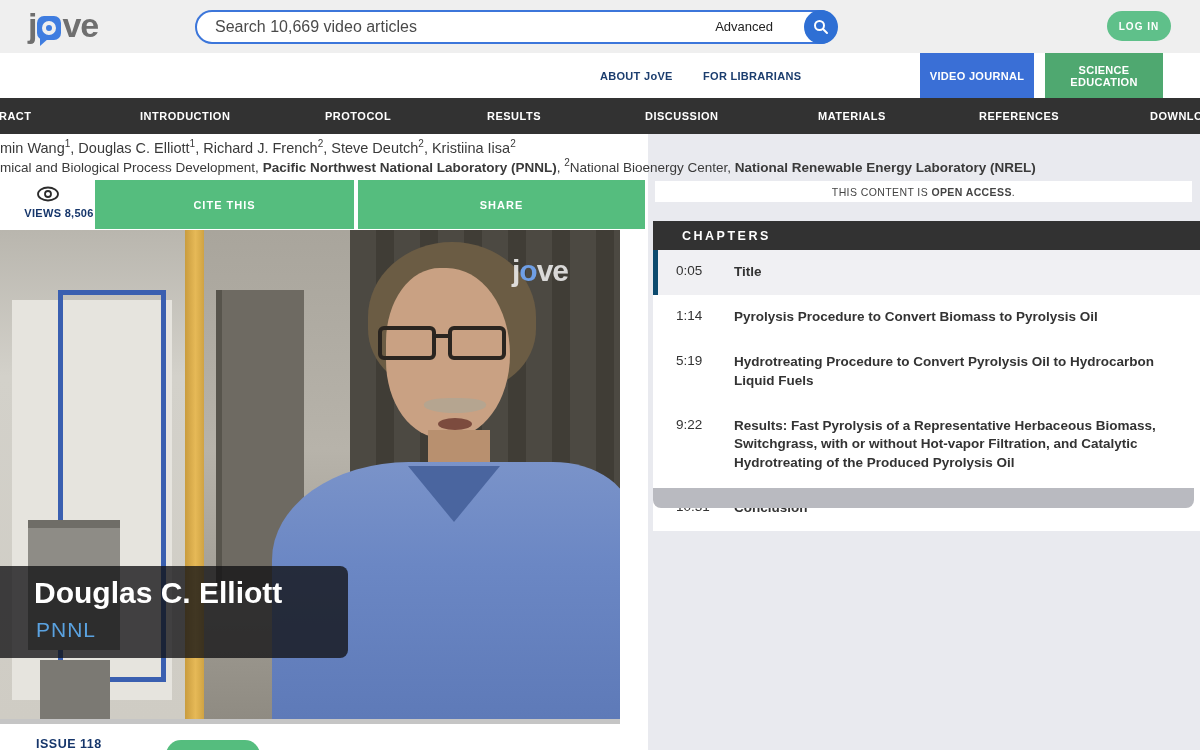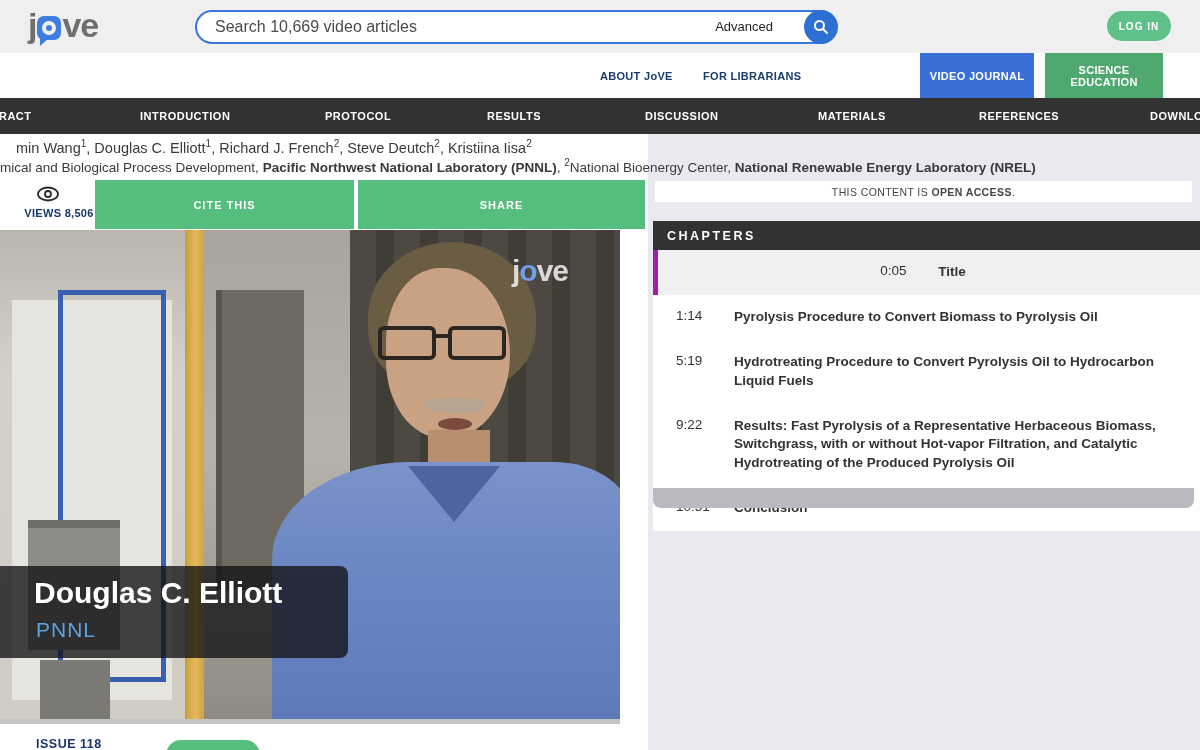--- a/index.html
+++ b/index.html
@@ -38,21 +38,21 @@
   
   .article-nav { position:absolute; left:0; top:98px; width:1200px; height:36px; background:#323232; overflow:hidden; }
   .article-nav-item { position:absolute; top:0; height:36px; display:flex; align-items:center;
     color:#fff; font-size:11px; font-weight:bold; letter-spacing:.5px; white-space:nowrap; cursor:pointer; }
 
   
   .right-bg { position:absolute; left:648px; top:134px; width:552px; height:616px; background:#e9eaef; }
 
   
   .authors-line { position:absolute; left:0; top:138px; width:1112px; font-size:14.5px; color:#3a3a3a;
-    white-space:nowrap;padding-left:16px; }
+    white-space:nowrap; }
   .affil-line { position:absolute; left:0; top:157px; width:1200px; font-size:13.5px; color:#3a3a3a;
     white-space:nowrap; }
   .authors-line sup, .affil-line sup { font-size:10px; }
   .b { font-weight:bold; }
 
   
   .views-box { position:absolute; left:0; top:181px; width:95px; height:49px; background:#fff; text-align:center; }
   .views-label { position:absolute; left:0; top:26px; width:118px; font-size:11px; font-weight:bold;
     color:#16366b; letter-spacing:.3px; }
   .eye-wrap { position:absolute; left:0; top:4px; width:95px; display:flex; justify-content:center; }
@@ -105,25 +105,25 @@
   .speaker-name { position:absolute; left:34px; top:10px; font-size:30px; font-weight:bold; color:#fff; }
   .speaker-org { position:absolute; left:36px; top:52px; font-size:21px; font-weight:normal; color:#5aa2e0;
     letter-spacing:1px; }
   .video-bottom-strip { position:absolute; left:0; top:719px; width:620px; height:5px; background:#c5c5c5; }
 
   
   .open-access { position:absolute; left:655px; top:181px; width:537px; height:21px; background:#fff;
     display:flex; align-items:center; justify-content:center; font-size:10.5px; color:#444;
     letter-spacing:.4px; }
   .chapters-header { position:absolute; left:653px; top:221px; width:547px; height:29px; background:#323232;
-    display:flex; align-items:center; padding-left:14px; color:#fff; font-size:12.5px; font-weight:bold;
+    display:flex; align-items:center; padding-left:29px; color:#fff; font-size:12.5px; font-weight:bold;
     letter-spacing:2.5px; }
   .chapters-list { position:absolute; left:653px; top:250px; width:547px; }
   .chapter-row { display:flex; gap:16px; padding:13px 30px 13px 23px; background:#fff; cursor:pointer; }
-  .chapter-row.active { background:#f0f0f3; border-left:5px solid #a21caf; padding-left:18px;justify-content:center; }
+  .chapter-row.active { background:#f0f0f3; border-left:5px solid #0c4a6e; padding-left:18px; }
   .chapter-time { width:42px; flex:none; font-size:13.5px; color:#333; }
   .chapter-title { font-size:13.5px; font-weight:bold; color:#333; line-height:1.4; max-width:438px; }
   .chapters-footer { position:absolute; left:653px; top:488px; width:541px; height:20px; background:#b9bac0;
     border-radius:0 0 8px 8px; }
 
   
   .issue-label { position:absolute; left:36px; top:737px; font-size:12.5px; font-weight:bold; color:#16366b;
     letter-spacing:.5px; }
   .bottom-pill { position:absolute; left:166px; top:740px; width:94px; height:30px; border-radius:15px;
     background:#55bd7e; }

